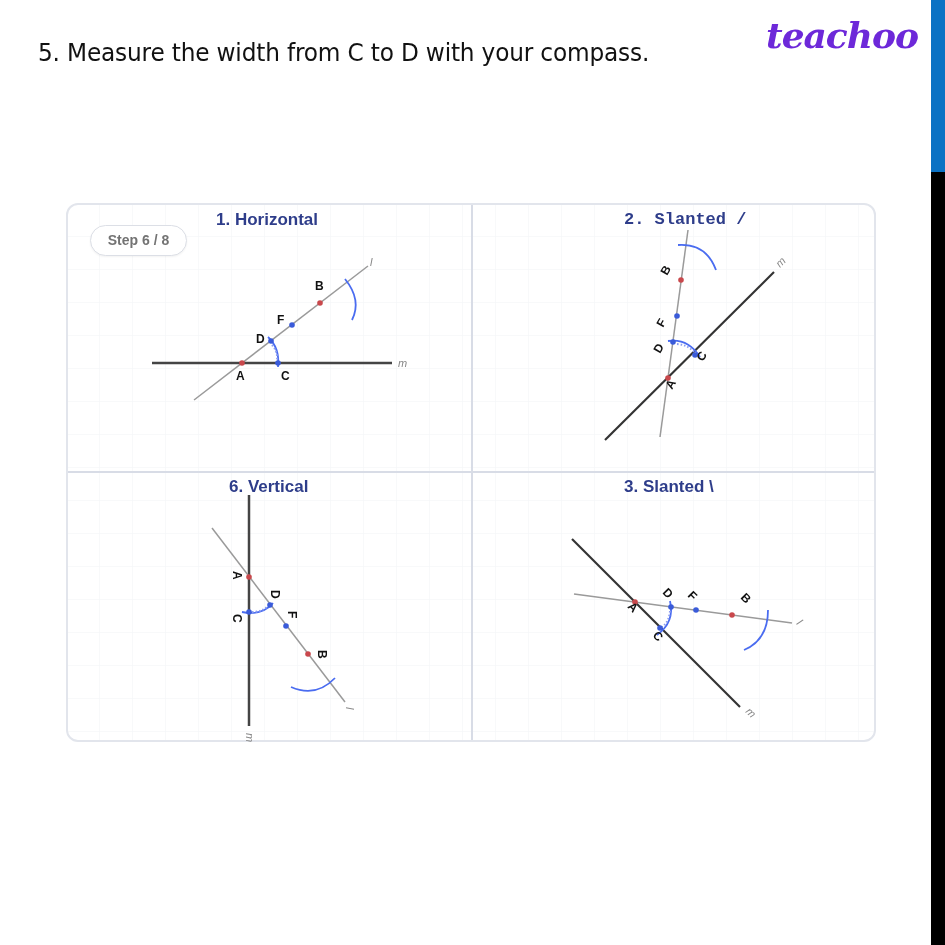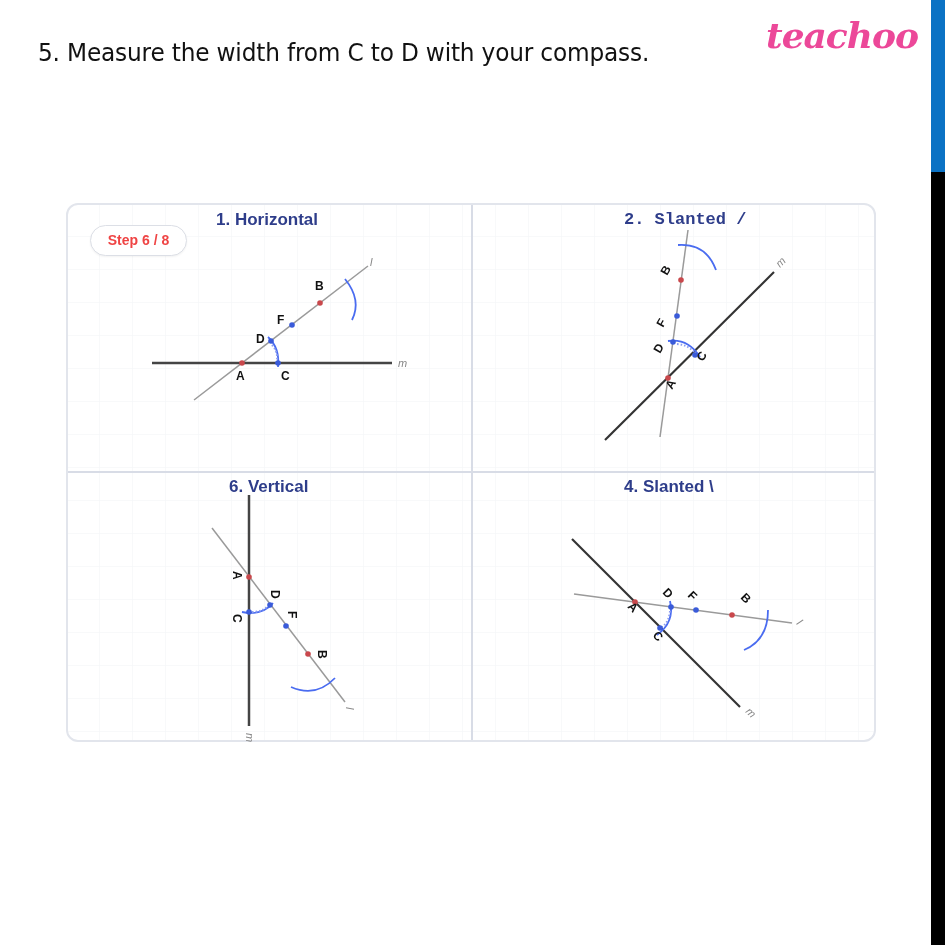--- a/index.html
+++ b/index.html
@@ -8,33 +8,33 @@
       background: #ffffff; font-family: "Liberation Sans", sans-serif;
     }
     .heading {
       position: absolute; left: 38px; top: 38px;
       font-family: "DejaVu Sans", sans-serif; font-size: 25px; color: #111;
       letter-spacing: -0.2px; transform: scaleX(0.93); transform-origin: left top;
     }
     .logo {
       position: absolute; left: 766px; top: 14px;
       font-family: "DejaVu Serif", serif; font-size: 36px; font-weight: bold;
-      font-style: italic; color: #ec4899; letter-spacing: -1px;
+      font-style: italic; color: #6d28d9; letter-spacing: -1px;
     }
     .strip-blue { position: absolute; left: 931px; top: 0; width: 14px; height: 172px; background: #0b72c4; }
     .strip-black { position: absolute; left: 931px; top: 172px; width: 14px; height: 773px; background: #000; }
     .card {
       position: absolute; left: 66px; top: 203px; width: 810px; height: 539px;
       border: 2px solid #e2e5ec; border-radius: 12px; box-sizing: border-box; background: #fff;
       overflow: hidden;
     }
     .badge {
       position: absolute; left: 90px; top: 225px; width: 97px; height: 31px;
       border: 1px solid #dcdfe6; border-radius: 16px; background: #fff; box-sizing: border-box;
-      font-size: 14px; font-weight: bold; color: #ef4444; line-height: 29px; text-align: center;
+      font-size: 14px; font-weight: bold; color: #737373; line-height: 29px; text-align: center;
       box-shadow: 0 1px 2px rgba(0,0,0,0.05);
     }
     .ptitle {
       position: absolute; font-size: 17px; font-weight: bold; color: #2e3d8a; white-space: nowrap;
     }
     .lbl { font-family: "Liberation Sans", sans-serif; font-size: 12px; font-weight: bold; fill: #111; }
     .linelbl { font-family: "Liberation Sans", sans-serif; font-size: 11px; font-style: italic; fill: #888; }
   </style>
 </head>
 <body>
@@ -134,13 +134,13 @@
     <text class="lbl" transform="translate(740,598) rotate(45)">B</text>
     <text class="linelbl" transform="translate(796,624) rotate(45)">l</text>
     <text class="linelbl" transform="translate(745,712) rotate(45)">m</text>
   </g>
 </svg>
 
 <div class="badge">Step 6 / 8</div>
 <div class="ptitle" style="left:216px;top:210px;">1. Horizontal</div>
 <div class="ptitle" style="left:624px;top:210px;font-family:Liberation Mono, monospace;">2. Slanted /</div>
 <div class="ptitle" style="left:229px;top:477px;">6. Vertical</div>
-<div class="ptitle" style="left:624px;top:477px;">4. Slanted \</div>
+<div class="ptitle" style="left:624px;top:477px;">3. Slanted \</div>
 
 </body></html>

